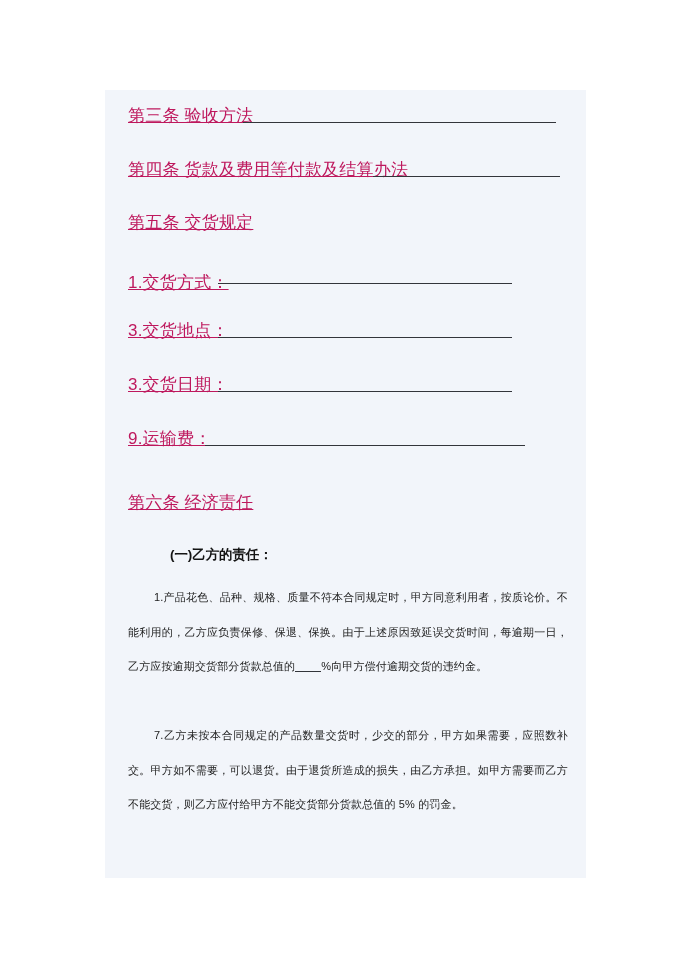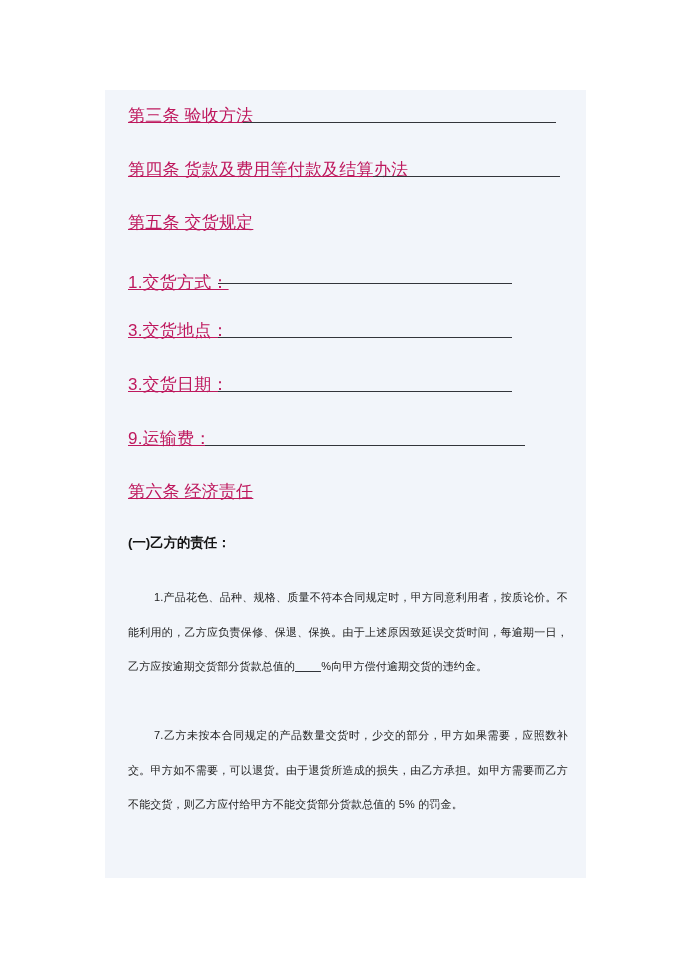--- a/index.html
+++ b/index.html
@@ -101,22 +101,22 @@
 
     <div class="doc-line" style="top:232px;">3.交货地点：</div>
     <div class="rule" style="left:113px; top:247px; width:294px;"></div>
 
     <div class="doc-line" style="top:286px;">3.交货日期：</div>
     <div class="rule" style="left:113px; top:301px; width:294px;"></div>
 
     <div class="doc-line" style="top:340px;">9.运输费：</div>
     <div class="rule" style="left:100px; top:355px; width:320px;"></div>
 
-    <div class="doc-line" style="top:393px;text-align:center;">第六条 经济责任</div>
+    <div class="doc-line" style="top:404px;text-align:center;">第六条 经济责任</div>
 
-    <div class="bold-head" style="top:446px;">(一)乙方的责任：</div>
+    <div class="bold-head" style="top:458px;margin-left:42px;">(一)乙方的责任：</div>
 
     <div class="para" style="top:490px;"><span>1.产品花色、品种、规格、质量不符本合同规定时，甲方同意利用者，按质论价。不能利用的，乙方应负责保修、保退、保换。由于上述原因致延误交货时间，每逾期一日，乙方应按逾期交货部分货款总值的</span><span class="blank-inline"></span><span>%向甲方偿付逾期交货的违约金。</span></div>
 
     <div class="para" style="top:628px;">7.乙方未按本合同规定的产品数量交货时，少交的部分，甲方如果需要，应照数补交。甲方如不需要，可以退货。由于退货所造成的损失，由乙方承担。如甲方需要而乙方不能交货，则乙方应付给甲方不能交货部分货款总值的 5% 的罚金。</div>
 
   </div>
 </div>
 
 </body></html>

